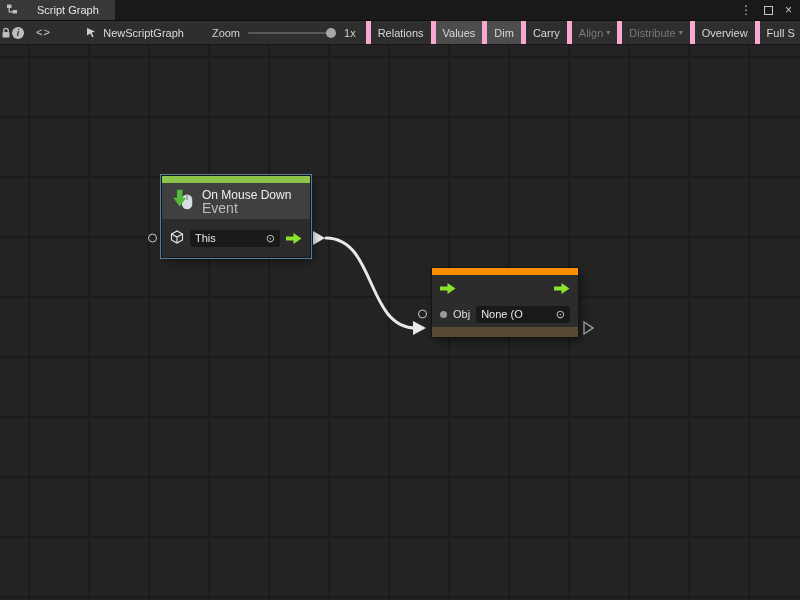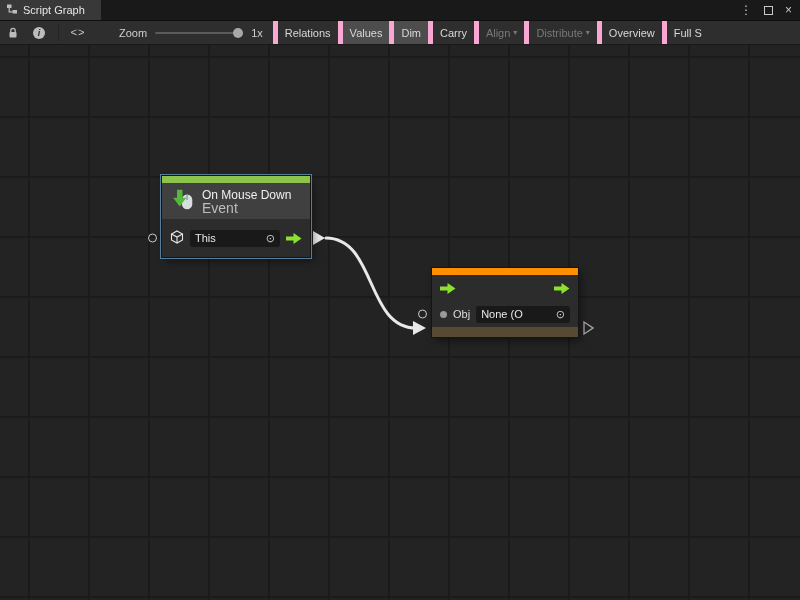--- a/index.html
+++ b/index.html
@@ -2,21 +2,21 @@
 <html><head>
 <meta charset="utf-8">
 <style>
   * { margin:0; padding:0; box-sizing:border-box; }
   html,body { width:800px; height:600px; overflow:hidden; }
   body { font-family:"Liberation Sans", sans-serif; background:#232323; color:#d6d6d6; }
   .window { position:relative; width:800px; height:600px; }
 
   
   .titlebar { height:20px; background:#191919; display:flex; align-items:stretch; font-size:11px; }
-  .tab { display:flex; align-items:center; gap:5px; background:#383838; padding:0 16px 0 6px; color:#e6e6e6; }
+  .tab { display:flex; align-items:center; gap:19px; background:#383838; padding:0 16px 0 6px; color:#e6e6e6; }
   .titlebar-spacer { flex:1; }
   .win-controls { display:flex; align-items:center; gap:12px; padding-right:8px; color:#c8c8c8; font-size:12px; }
   .maxbox { width:9px; height:9px; border:1px solid #c8c8c8; display:inline-block; }
 
   
   .toolbar { height:25px; background:#2e2e2e; border-top:1px solid #0f0f0f; border-bottom:1px solid #181818;
              display:flex; align-items:stretch; font-size:11px; white-space:nowrap; overflow:hidden; }
   .tb-icon { display:flex; align-items:center; justify-content:center; width:26px; }
   .tb-sep { width:1px; background:#232323; margin:3px 6px; }
   .circle-i { width:12px; height:12px; border-radius:50%; background:#bdbdbd; color:#2e2e2e;
@@ -102,20 +102,28 @@
         </svg>
     </span>
     <span class="tb-icon">
       <span class="circle-i">i</span>
     </span>
     <span class="tb-sep"></span>
     <span class="tb-icon">
       <span class="code-glyph">&lt;&gt;</span>
     </span>
 
+    <div class="graph-crumb">
+      <span>
+        <svg width="12" height="12" viewBox="0 0 12 12">
+            <path d="M2 2 L10 5.5 L6.6 6.8 L8.6 10.6 L7.2 11.3 L5.2 7.6 L2 9.6 Z" fill="#cfcfcf"></path>
+          </svg>
+      </span>
+      <span>NewScriptGraph</span>
+    </div>
 
     <div class="zoom-group">
       <span>Zoom</span>
       <span class="zoom-track">
         <span class="zoom-handle"></span>
       </span>
       <span>1x</span>
     </div>
 
     <div class="tb-buttons">

